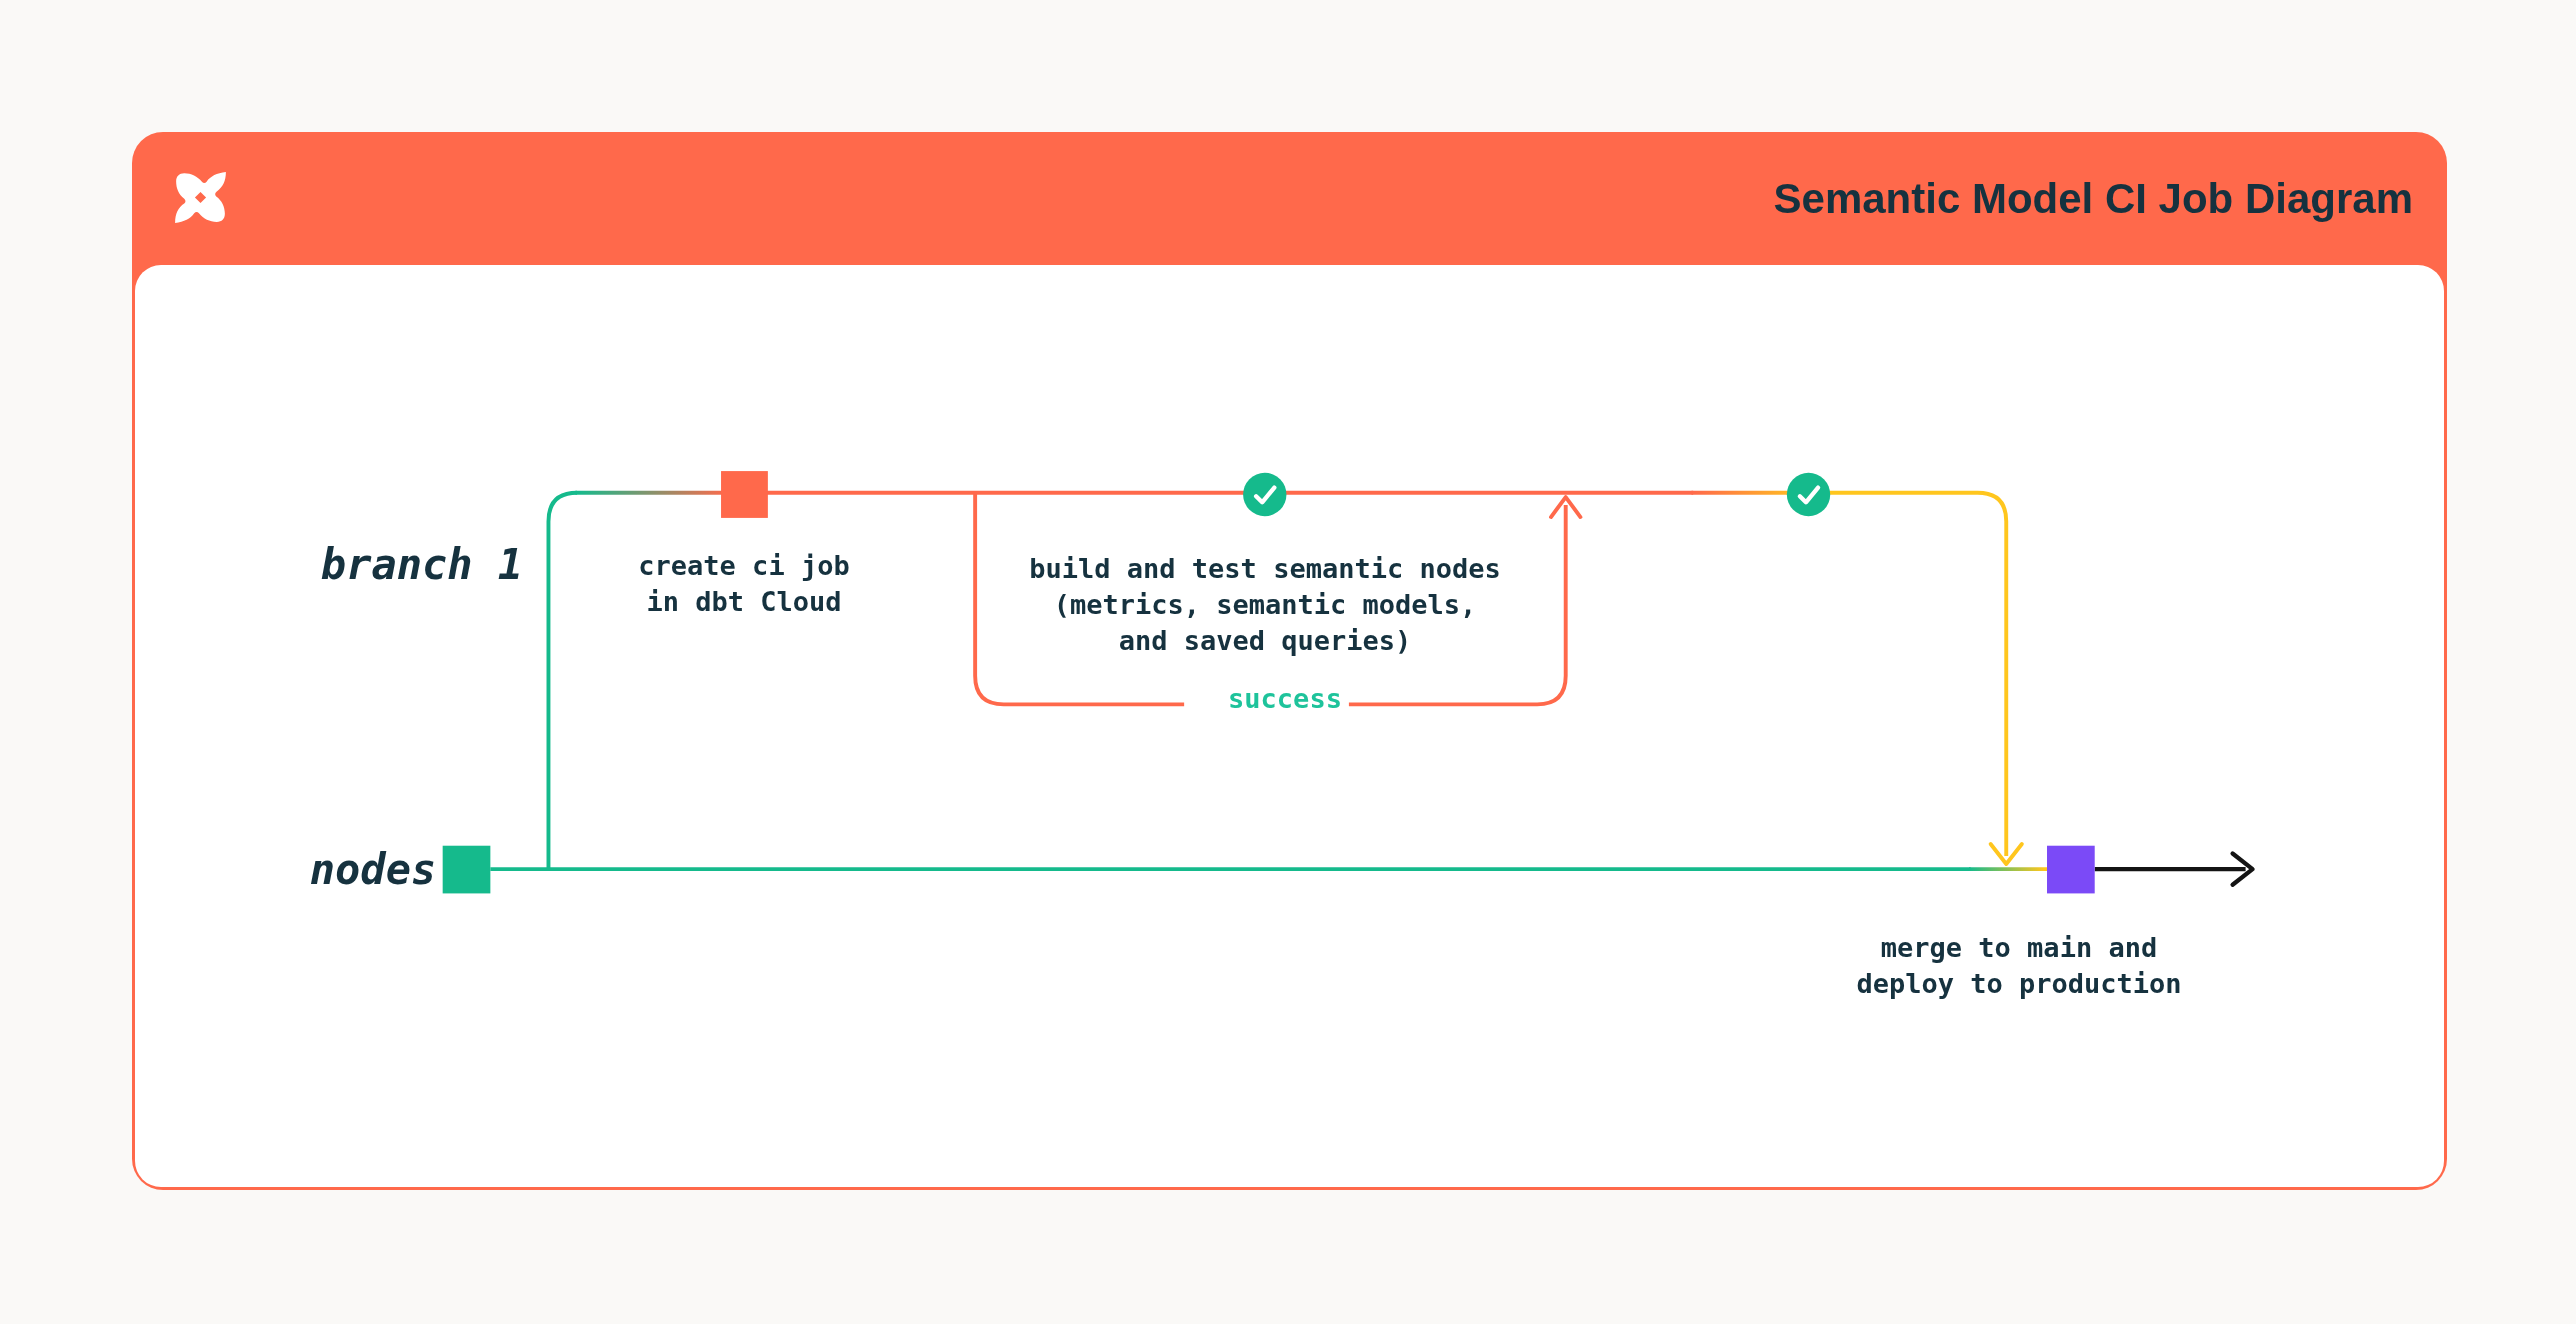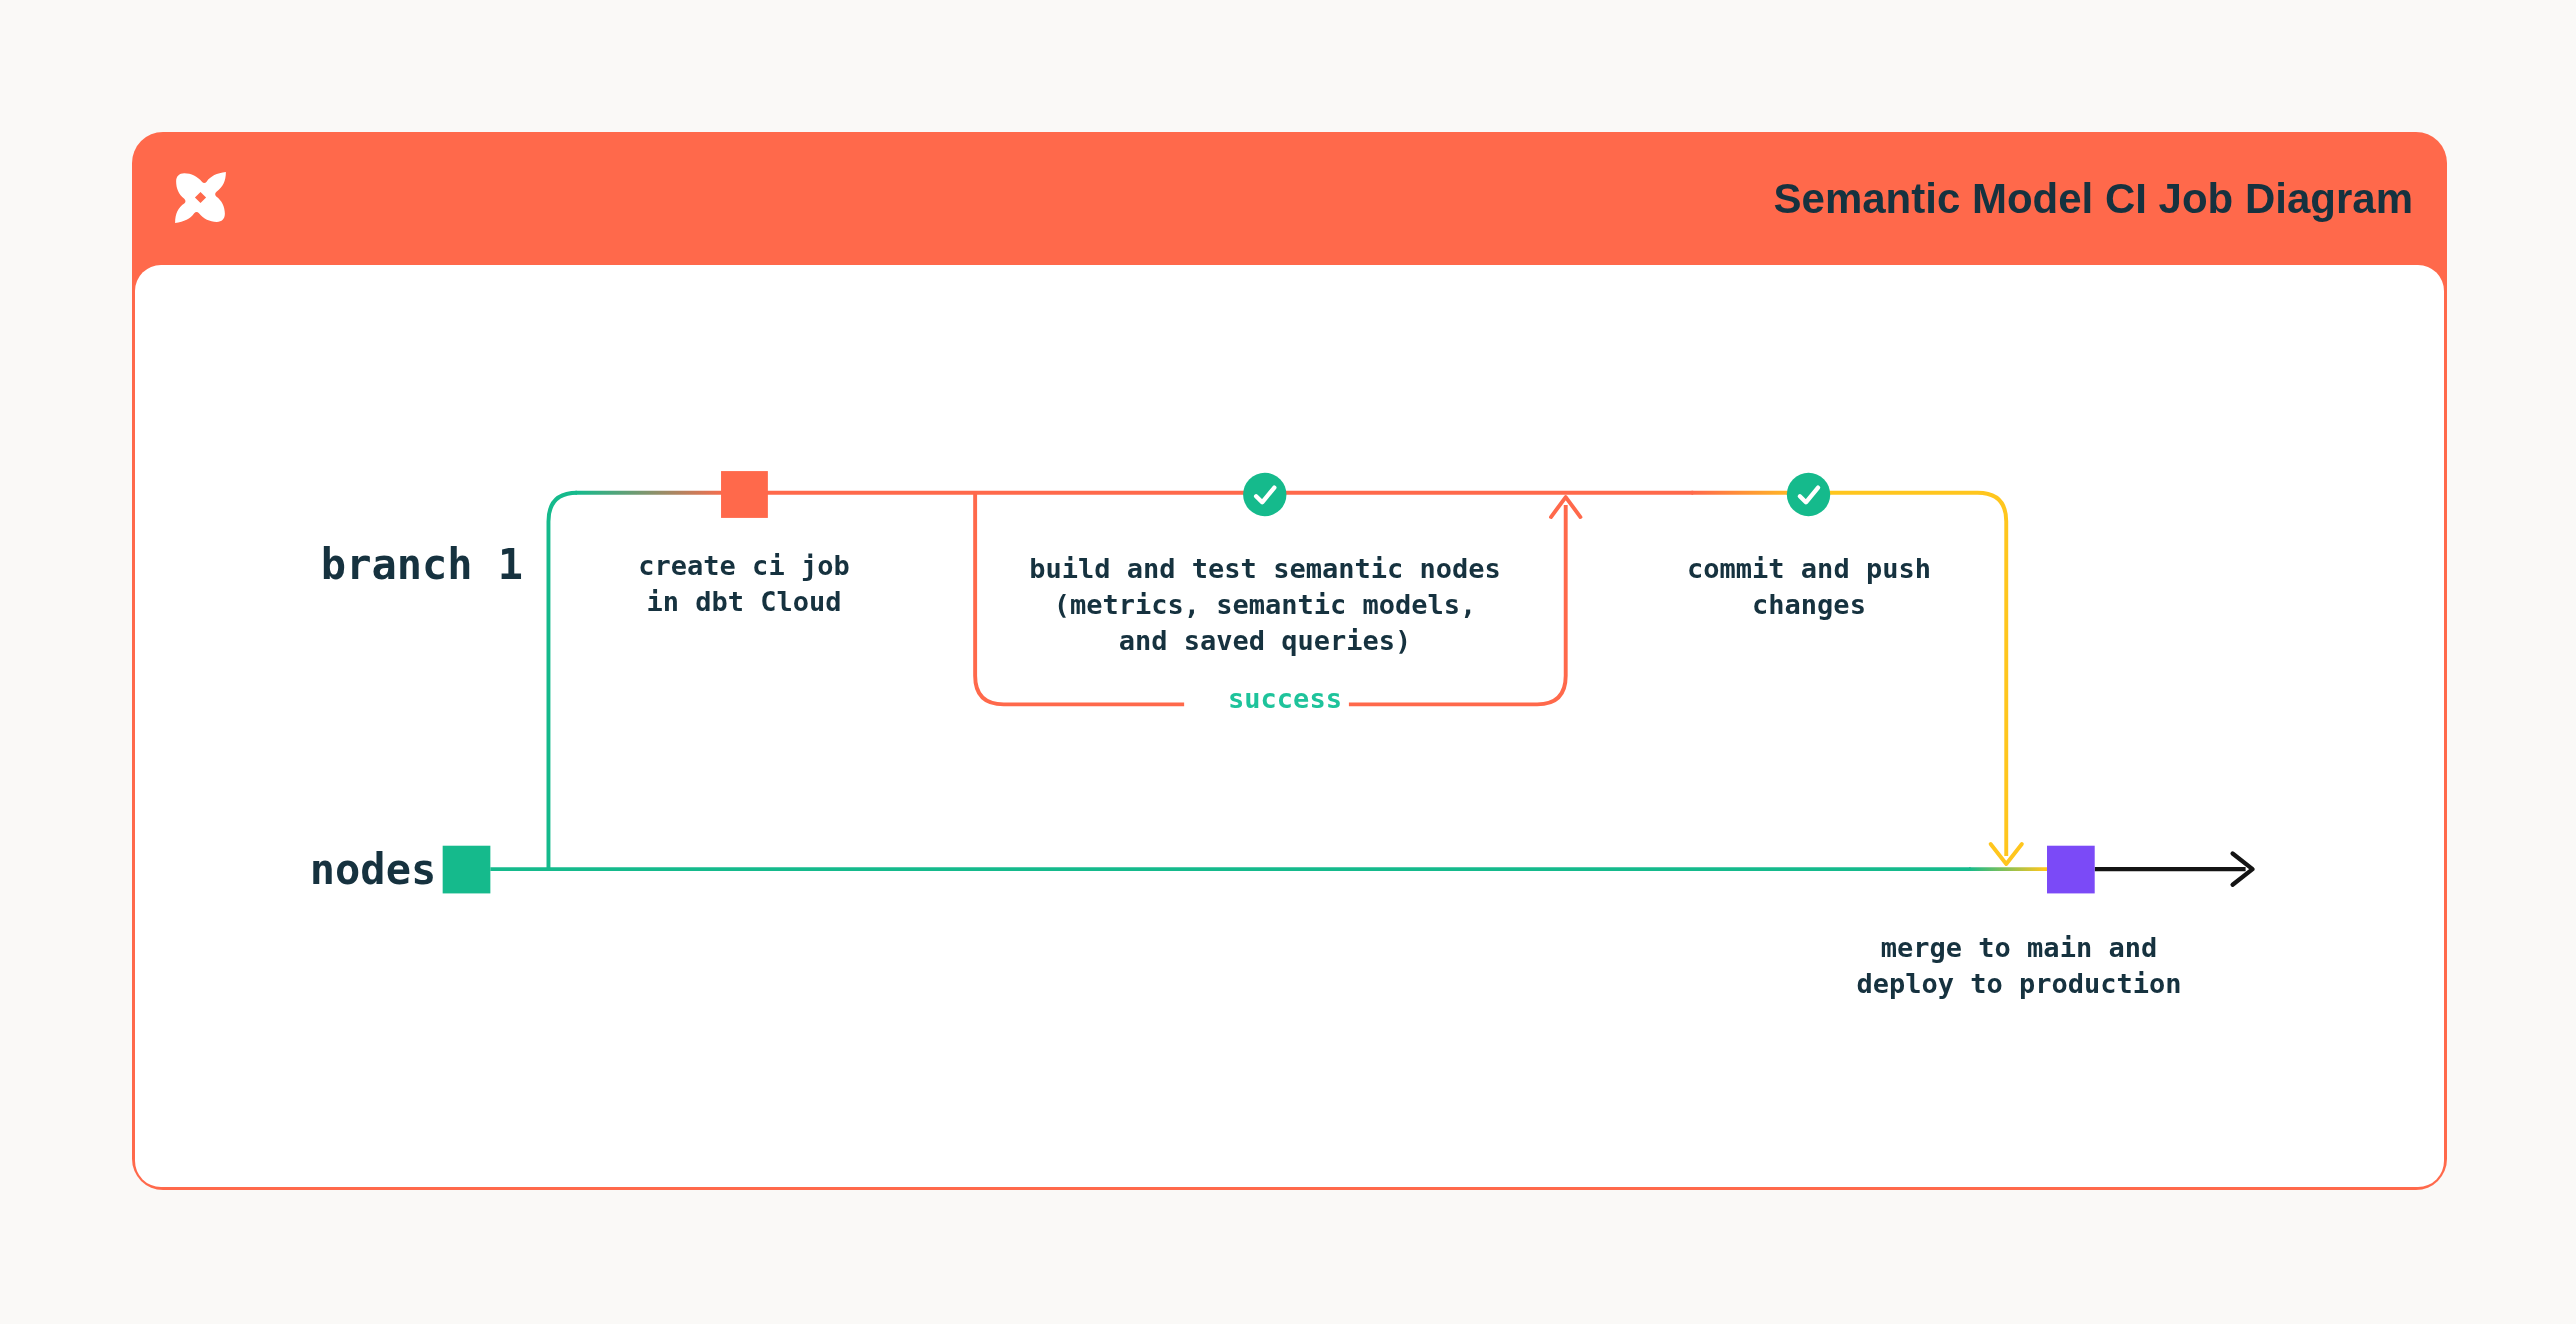--- a/index.html
+++ b/index.html
@@ -36,20 +36,21 @@
 
   .lbl {
     position:absolute; color:#16323F; font-weight:bold;
     font-size:27px; line-height:36px; text-align:center; white-space:pre-line;
     transform:translateX(-50%);
   }
   .branch-lbl {
     position:absolute; color:#16323F; font-weight:bold;
     font-size:42px; line-height:49px; white-space:nowrap;
     transform:translate(-50%,-50%);
+    font-style:italic;
   }
   .success-lbl {
     position:absolute; color:#1EC39B; font-weight:bold;
     font-size:27px; line-height:36px; white-space:nowrap;
     transform:translate(-50%,-50%);
   }
 </style>
 </head>
 <body>
 
@@ -133,22 +134,20 @@
     </svg>
 
     <div class="branch-lbl" style="left:290px; top:432px;">branch 1</div>
     <div class="branch-lbl" style="left:241px; top:737px;">nodes</div>
 
     <div class="lbl" style="left:1133px; top:419px;">build and test semantic nodes
 (metrics, semantic models,
 and saved queries)</div>
     <div class="lbl" style="left:612px; top:416px;">create ci job
 in dbt Cloud</div>
-    <div class="lbl" style="left:1677px; top:419px;">commit and push
-changes</div>
     <div class="lbl" style="left:1887px; top:798px;">merge to main and
 deploy to production</div>
 
     <div class="success-lbl" style="left:1133px; top:567px;margin-left:20px;">success</div>
 
   </div>
 </div>
 
 
 </body></html>

